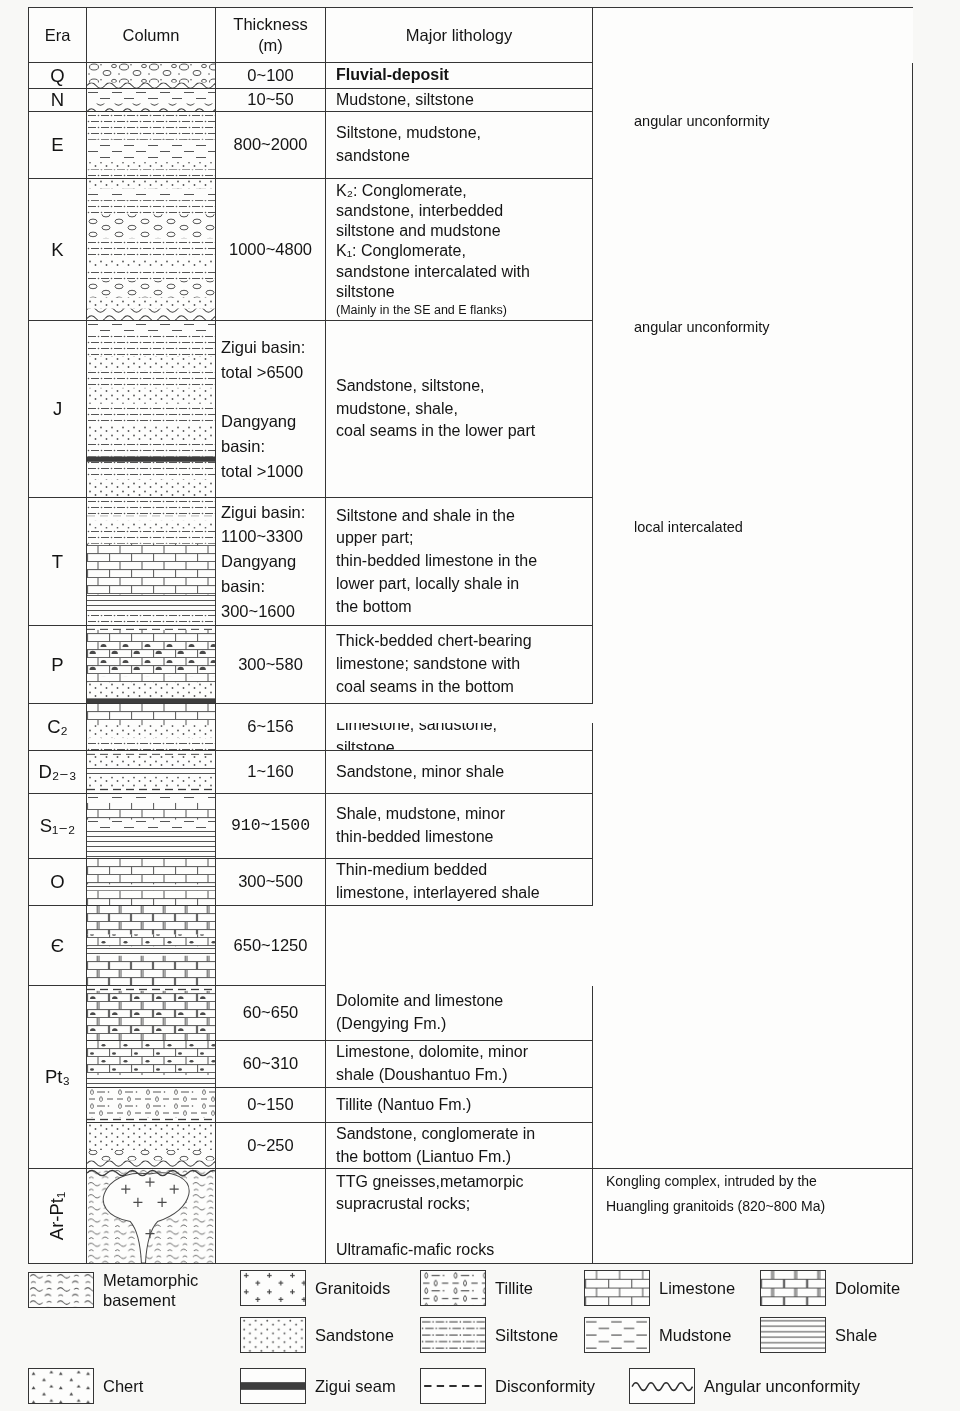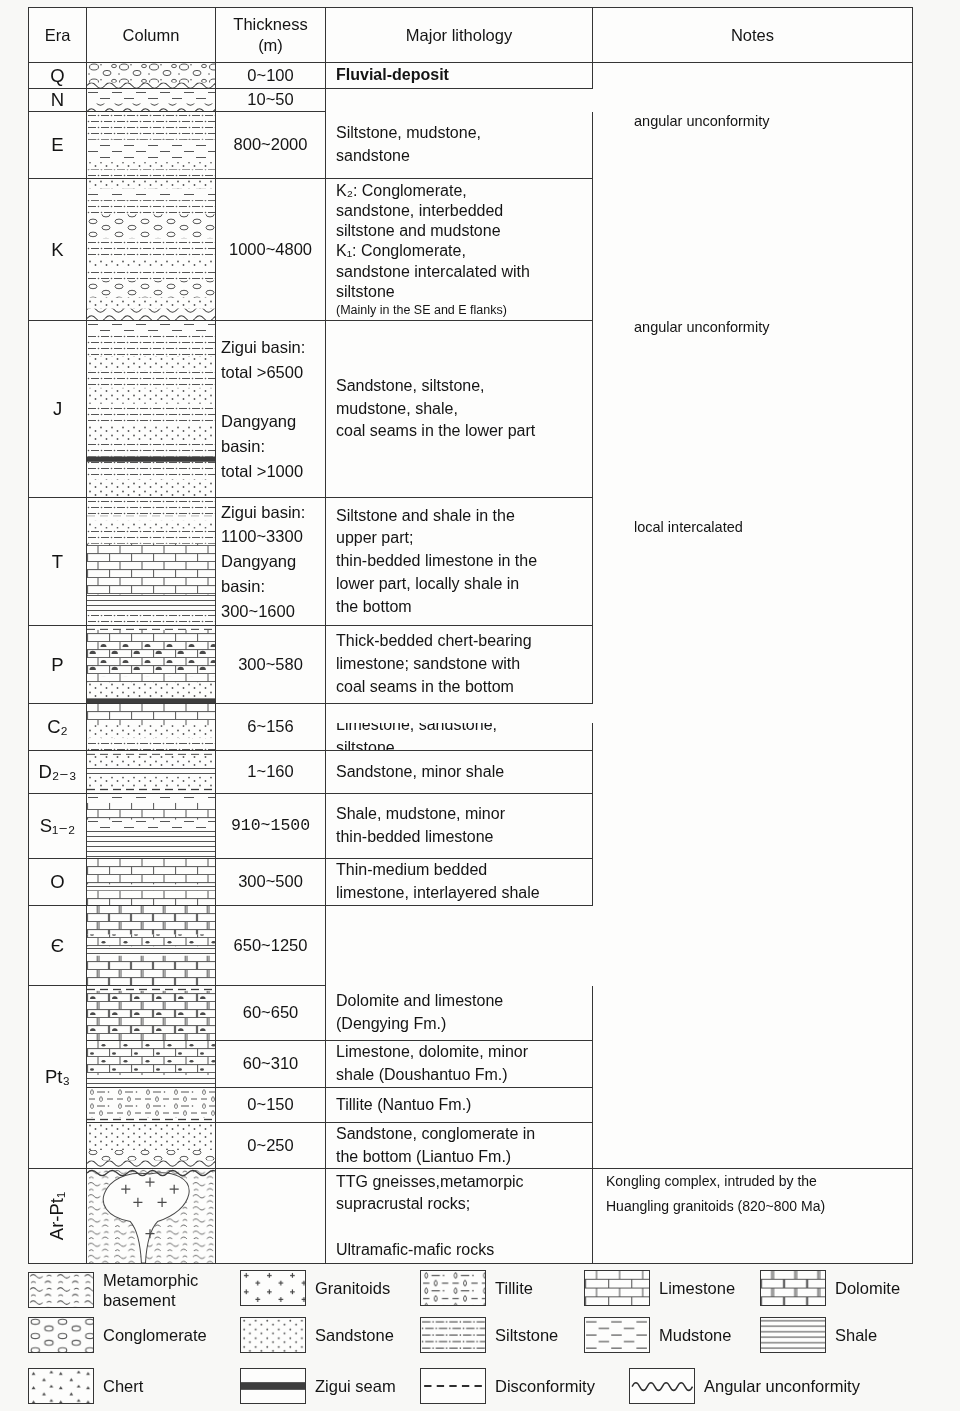--- a/index.html
+++ b/index.html
@@ -112,21 +112,20 @@
       </pattern>
     </defs>
   </svg>
 
   <div class="strat">
       <div class="cell hdr" style="grid-area: 1 / 1;">Era</div>
       <div class="cell hdr" style="grid-area: 1 / 2;">Column</div>
       <div class="cell hdr" style="grid-area: 1 / 3;">Thickness
 (m)</div>
       <div class="cell hdr" style="grid-area: 1 / 4;">Major lithology</div>
-      <div class="cell hdr" style="grid-area: 1 / 5;">Notes</div>
       <div class="cell era" style="grid-area: 2 / 1 / 3;">
         <span>Q</span>
       </div>
       <div class="cell" style="grid-area: 2 / 2;">
         <svg class="colsvg">
           <rect x="0" y="0%" width="100%" height="78%" fill="url(#p-peb)"></rect>
           <rect x="0" y="78%" width="100%" height="22%" fill="url(#p-wave)"></rect>
         </svg>
       </div>
       <div class="cell thick" style="grid-area: 2 / 3;">0~100</div>
@@ -136,20 +135,23 @@
       <div class="cell era" style="grid-area: 3 / 1 / 4;">
         <span>N</span>
       </div>
       <div class="cell" style="grid-area: 3 / 2;">
         <svg class="colsvg">
           <rect x="0" y="0%" width="100%" height="66%" fill="url(#p-mud)"></rect>
           <rect x="0" y="66%" width="100%" height="34%" fill="url(#p-wave)"></rect>
         </svg>
       </div>
       <div class="cell thick" style="grid-area: 3 / 3;">10~50</div>
+      <div class="cell lith" style="grid-area: 3 / 4;">
+        <div class="main">Mudstone, siltstone</div>
+      </div>
       <div class="cell era" style="grid-area: 4 / 1 / 5;">
         <span>E</span>
       </div>
       <div class="cell" style="grid-area: 4 / 2;">
         <svg class="colsvg">
           <rect x="0" y="0%" width="100%" height="42%" fill="url(#p-silt)"></rect>
           <rect x="0" y="42%" width="100%" height="34%" fill="url(#p-mud)"></rect>
           <rect x="0" y="76%" width="100%" height="11%" fill="url(#p-sand)"></rect>
           <rect x="0" y="87%" width="100%" height="13%" fill="url(#p-silt)"></rect>
         </svg>
@@ -444,28 +446,20 @@
         <div class="leg-label">Limestone</div>
       </div>
       <div class="leg-item" style="left: 760px; top: 1270px;">
         <div class="leg-swatch">
           <svg viewBox="0 0 61 31" preserveAspectRatio="none">
             <rect x="0" y="0" width="61" height="31" fill="url(#p-dolo)"></rect>
           </svg>
         </div>
         <div class="leg-label">Dolomite</div>
       </div>
-      <div class="leg-item" style="left: 28px; top: 1317px;">
-        <div class="leg-swatch">
-          <svg viewBox="0 0 61 31" preserveAspectRatio="none">
-            <rect x="0" y="0" width="61" height="31" fill="url(#p-cong)"></rect>
-          </svg>
-        </div>
-        <div class="leg-label">Conglomerate</div>
-      </div>
       <div class="leg-item" style="left: 240px; top: 1317px;">
         <div class="leg-swatch">
           <svg viewBox="0 0 61 31" preserveAspectRatio="none">
             <rect x="0" y="0" width="61" height="31" fill="url(#p-sand)"></rect>
           </svg>
         </div>
         <div class="leg-label">Sandstone</div>
       </div>
       <div class="leg-item" style="left: 420px; top: 1317px;">
         <div class="leg-swatch">

